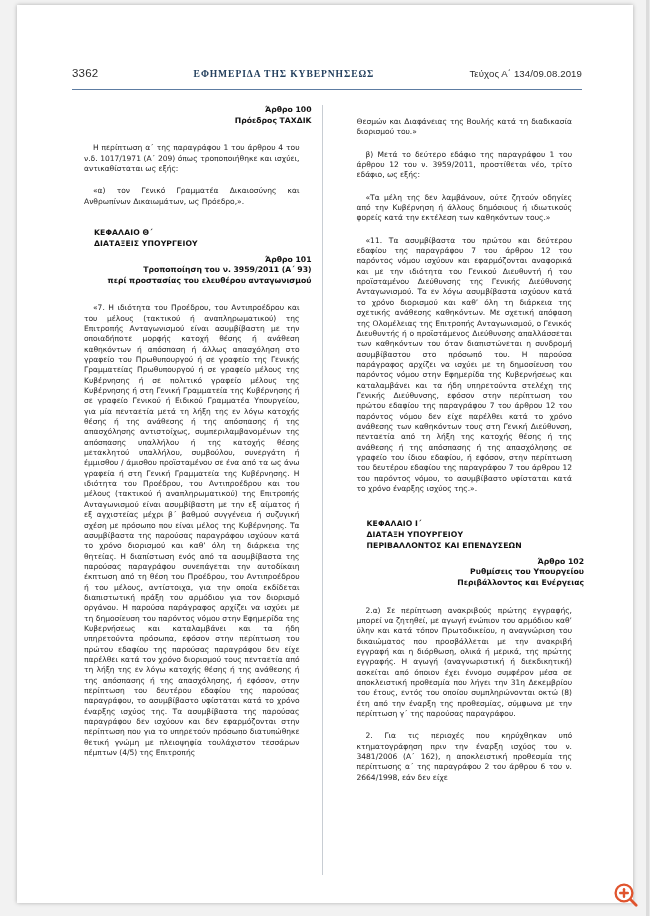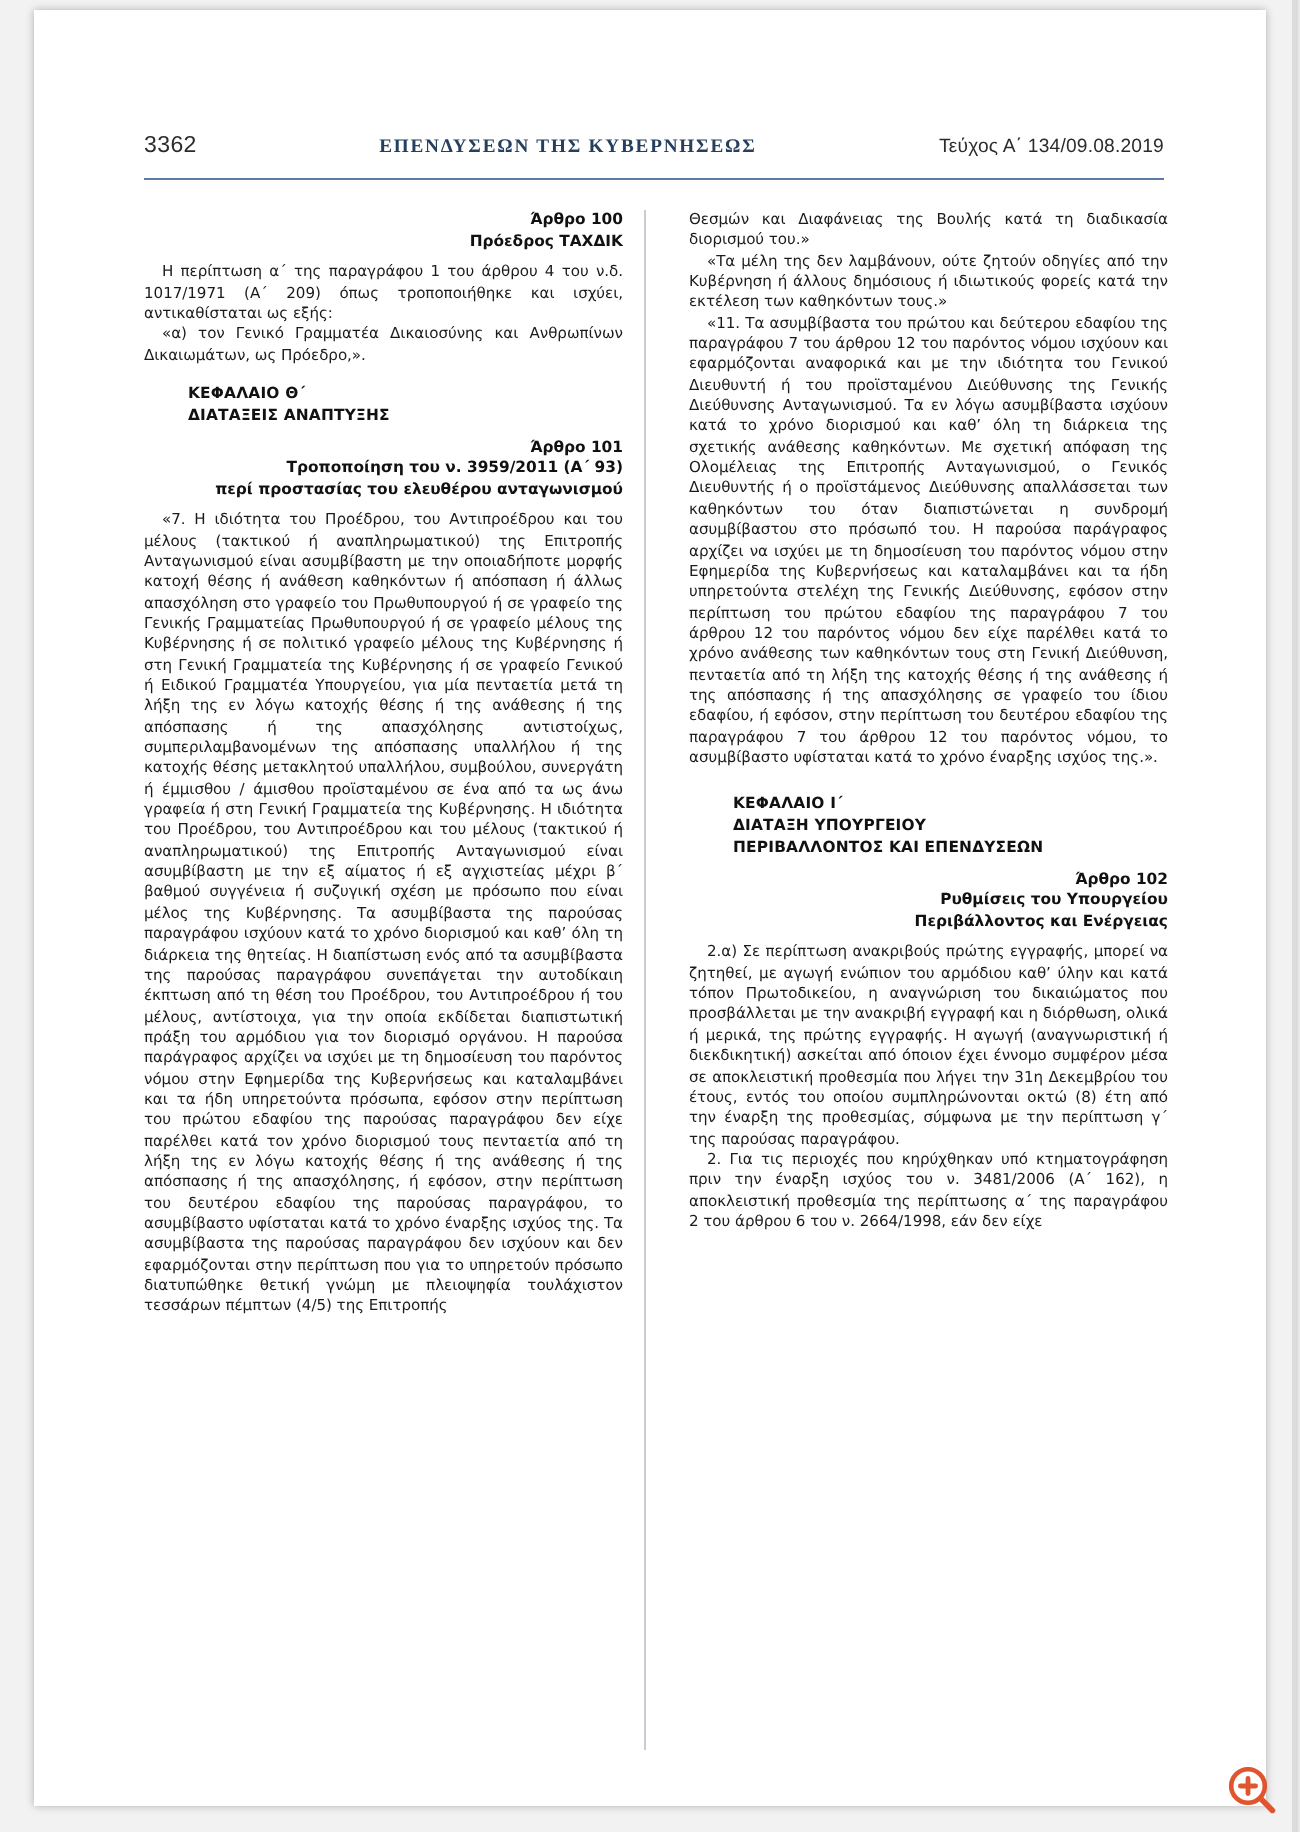--- a/index.html
+++ b/index.html
@@ -87,21 +87,21 @@
     display: flex;
     gap: 22px;
   }
   .col {
     width: 245px;
     position: relative;
   }
   .col-left { border-right: 1px solid #c8cdd3; padding-right: 10px; }
 
   p, h4 {
-    margin: 0;
+    margin: 12px;
     padding: 0;
   }
 
   .p {
     font-family: "DejaVu Sans", sans-serif;
     font-size: 7.55px;
     line-height: 10.35px;
     color: #1b1b1b;
     text-align: justify;
     text-justify: inter-word;
@@ -157,54 +157,55 @@
 </head>
 <body>
 
 <div id="viewer">
 
   <div class="page-sheet">
 
     <div class="running-head">
       <div class="rh-row">
         <span class="rh-folio">3362</span>
-        <span class="rh-center">ΕΠΕΝΔΥΣΕΩΝ ΤΗΣ ΚΥΒΕΡΝΗΣΕΩΣ</span>
+        <span class="rh-center">ΕΦΗΜΕΡΙΔΑ ΤΗΣ ΚΥΒΕΡΝΗΣΕΩΣ</span>
         <span class="rh-right">Τεύχος Α΄ 134/09.08.2019</span>
       </div>
     </div>
     <div class="rh-rule"></div>
 
     <div class="columns">
 
       <div class="col col-left">
 
         <div class="head">Άρθρο 100</div>
         <div class="head">Πρόεδρος ΤΑΧΔΙΚ</div>
         <div class="blk-gap-sm"></div>
 
         <p class="p indent">Η περίπτωση α΄ της παραγράφου 1 του άρθρου 4 του ν.δ. 1017/1971 (Α΄ 209) όπως τροποποιήθηκε και ισχύει, αντικαθίσταται ως εξής:</p>
         <p class="p quote">«α) τον Γενικό Γραμματέα Δικαιοσύνης και Ανθρωπίνων Δικαιωμάτων, ως Πρόεδρο,».</p>
 
         <div class="blk-gap-md"></div>
         <div class="chapter-head">ΚΕΦΑΛΑΙΟ Θ΄</div>
-        <div class="chapter-head">ΔΙΑΤΑΞΕΙΣ ΑΝΑΠΤΥΞΗΣ</div>
+        <div class="chapter-head">ΔΙΑΤΑΞΕΙΣ ΥΠΟΥΡΓΕΙΟΥ</div>
 
         <div class="blk-gap-sm"></div>
         <div class="head">Άρθρο 101</div>
         <div class="head">Τροποποίηση του ν. 3959/2011 (Α΄ 93)</div>
         <div class="head">περί προστασίας του ελευθέρου ανταγωνισμού</div>
 
         <div class="blk-gap-sm"></div>
         <p class="p quote">«7. Η ιδιότητα του Προέδρου, του Αντιπροέδρου και του μέλους (τακτικού ή αναπληρωματικού) της Επιτροπής Ανταγωνισμού είναι ασυμβίβαστη με την οποιαδήποτε μορφής κατοχή θέσης ή ανάθεση καθηκόντων ή απόσπαση ή άλλως απασχόληση στο γραφείο του Πρωθυπουργού ή σε γραφείο της Γενικής Γραμματείας Πρωθυπουργού ή σε γραφείο μέλους της Κυβέρνησης ή σε πολιτικό γραφείο μέλους της Κυβέρνησης ή στη Γενική Γραμματεία της Κυβέρνησης ή σε γραφείο Γενικού ή Ειδικού Γραμματέα Υπουργείου, για μία πενταετία μετά τη λήξη της εν λόγω κατοχής θέσης ή της ανάθεσης ή της απόσπασης ή της απασχόλησης αντιστοίχως, συμπεριλαμβανομένων της απόσπασης υπαλλήλου ή της κατοχής θέσης μετακλητού υπαλλήλου, συμβούλου, συνεργάτη ή έμμισθου / άμισθου προϊσταμένου σε ένα από τα ως άνω γραφεία ή στη Γενική Γραμματεία της Κυβέρνησης. Η ιδιότητα του Προέδρου, του Αντιπροέδρου και του μέλους (τακτικού ή αναπληρωματικού) της Επιτροπής Ανταγωνισμού είναι ασυμβίβαστη με την εξ αίματος ή εξ αγχιστείας μέχρι β΄ βαθμού συγγένεια ή συζυγική σχέση με πρόσωπο που είναι μέλος της Κυβέρνησης. Τα ασυμβίβαστα της παρούσας παραγράφου ισχύουν κατά το χρόνο διορισμού και καθ’ όλη τη διάρκεια της θητείας. Η διαπίστωση ενός από τα ασυμβίβαστα της παρούσας παραγράφου συνεπάγεται την αυτοδίκαιη έκπτωση από τη θέση του Προέδρου, του Αντιπροέδρου ή του μέλους, αντίστοιχα, για την οποία εκδίδεται διαπιστωτική πράξη του αρμόδιου για τον διορισμό οργάνου. Η παρούσα παράγραφος αρχίζει να ισχύει με τη δημοσίευση του παρόντος νόμου στην Εφημερίδα της Κυβερνήσεως και καταλαμβάνει και τα ήδη υπηρετούντα πρόσωπα, εφόσον στην περίπτωση του πρώτου εδαφίου της παρούσας παραγράφου δεν είχε παρέλθει κατά τον χρόνο διορισμού τους πενταετία από τη λήξη της εν λόγω κατοχής θέσης ή της ανάθεσης ή της απόσπασης ή της απασχόλησης, ή εφόσον, στην περίπτωση του δευτέρου εδαφίου της παρούσας παραγράφου, το ασυμβίβαστο υφίσταται κατά το χρόνο έναρξης ισχύος της. Τα ασυμβίβαστα της παρούσας παραγράφου δεν ισχύουν και δεν εφαρμόζονται στην περίπτωση που για το υπηρετούν πρόσωπο διατυπώθηκε θετική γνώμη με πλειοψηφία τουλάχιστον τεσσάρων πέμπτων (4/5) της Επιτροπής</p>
 
       </div>
 
       <div class="col col-right">
 
         <p class="p">Θεσμών και Διαφάνειας της Βουλής κατά τη διαδικασία διορισμού του.»</p>
+        <p class="p indent">β) Μετά το δεύτερο εδάφιο της παραγράφου 1 του άρθρου 12 του ν. 3959/2011, προστίθεται νέο, τρίτο εδάφιο, ως εξής:</p>
         <p class="p quote">«Τα μέλη της δεν λαμβάνουν, ούτε ζητούν οδηγίες από την Κυβέρνηση ή άλλους δημόσιους ή ιδιωτικούς φορείς κατά την εκτέλεση των καθηκόντων τους.»</p>
         <p class="p quote">«11. Τα ασυμβίβαστα του πρώτου και δεύτερου εδαφίου της παραγράφου 7 του άρθρου 12 του παρόντος νόμου ισχύουν και εφαρμόζονται αναφορικά και με την ιδιότητα του Γενικού Διευθυντή ή του προϊσταμένου Διεύθυνσης της Γενικής Διεύθυνσης Ανταγωνισμού. Τα εν λόγω ασυμβίβαστα ισχύουν κατά το χρόνο διορισμού και καθ’ όλη τη διάρκεια της σχετικής ανάθεσης καθηκόντων. Με σχετική απόφαση της Ολομέλειας της Επιτροπής Ανταγωνισμού, ο Γενικός Διευθυντής ή ο προϊστάμενος Διεύθυνσης απαλλάσσεται των καθηκόντων του όταν διαπιστώνεται η συνδρομή ασυμβίβαστου στο πρόσωπό του. Η παρούσα παράγραφος αρχίζει να ισχύει με τη δημοσίευση του παρόντος νόμου στην Εφημερίδα της Κυβερνήσεως και καταλαμβάνει και τα ήδη υπηρετούντα στελέχη της Γενικής Διεύθυνσης, εφόσον στην περίπτωση του πρώτου εδαφίου της παραγράφου 7 του άρθρου 12 του παρόντος νόμου δεν είχε παρέλθει κατά το χρόνο ανάθεσης των καθηκόντων τους στη Γενική Διεύθυνση, πενταετία από τη λήξη της κατοχής θέσης ή της ανάθεσης ή της απόσπασης ή της απασχόλησης σε γραφείο του ίδιου εδαφίου, ή εφόσον, στην περίπτωση του δευτέρου εδαφίου της παραγράφου 7 του άρθρου 12 του παρόντος νόμου, το ασυμβίβαστο υφίσταται κατά το χρόνο έναρξης ισχύος της.».</p>
 
         <div class="blk-gap-lg"></div>
         <div class="chapter-head">ΚΕΦΑΛΑΙΟ Ι΄</div>
         <div class="chapter-head">ΔΙΑΤΑΞΗ ΥΠΟΥΡΓΕΙΟΥ</div>
         <div class="chapter-head">ΠΕΡΙΒΑΛΛΟΝΤΟΣ ΚΑΙ ΕΠΕΝΔΥΣΕΩΝ</div>
 
         <div class="blk-gap-sm"></div>
         <div class="head">Άρθρο 102</div>

